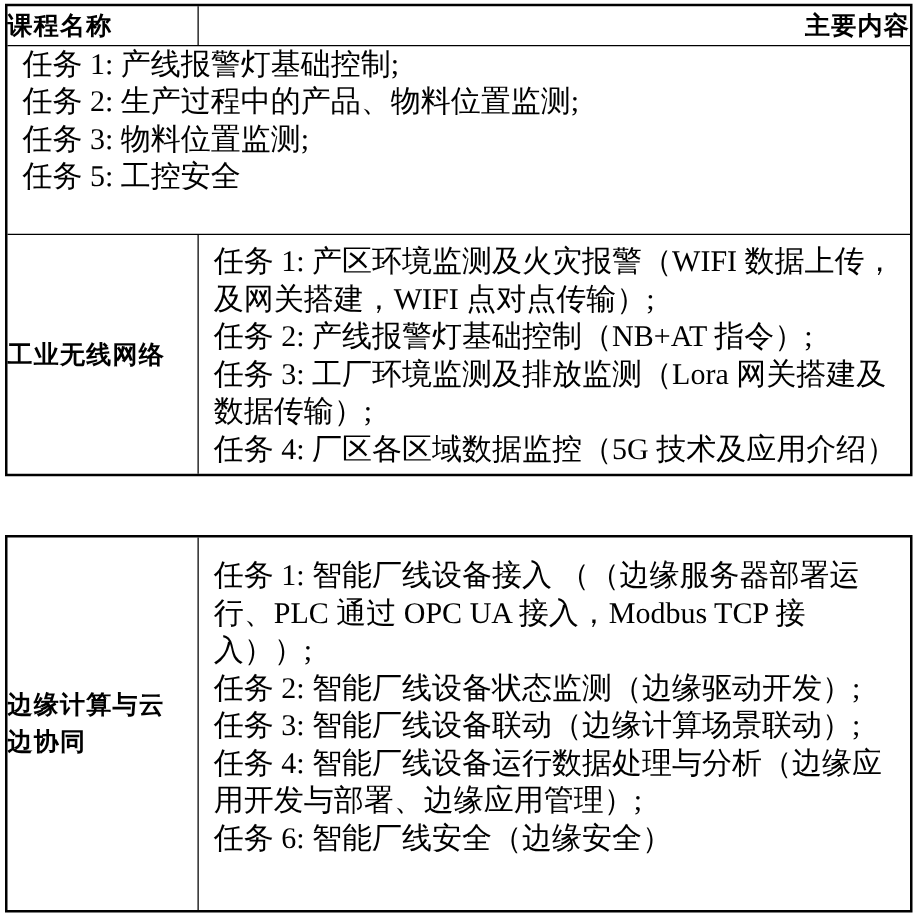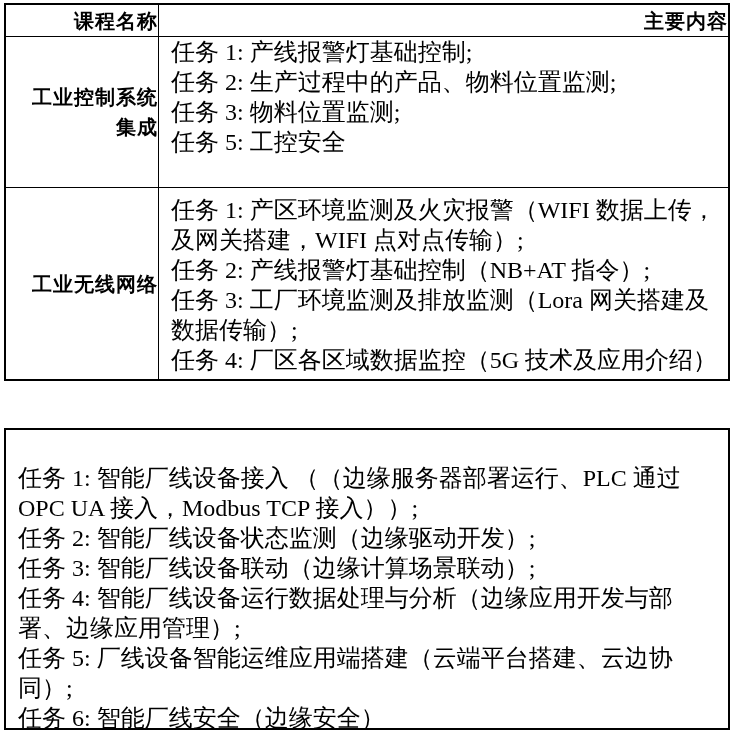--- a/index.html
+++ b/index.html
@@ -26,21 +26,21 @@
 
   .row { display: flex; flex: 0 0 auto; align-items: stretch; }
   .row + .row { border-top: 1px solid #000000; }
 
   .cell-name {
     flex: 0 0 153px;
     border-right: 1px solid #000000;
     display: flex;
     flex-direction: column;
     justify-content: center;
-    align-items: flex-end;
+    align-items: flex-start;
     text-align: center;
     font-weight: 700;
     font-size: 20px;
     line-height: 30px;
     letter-spacing: 1px;
   }
   .cell-content {
     flex: 1 1 auto;
     font-size: 24px;
     line-height: 30px;
@@ -53,44 +53,40 @@
     justify-content: flex-end;
     font-weight: 700;
     font-size: 20px;
     letter-spacing: 1px;
     padding: 0;
   }
   #t1r1 { height: 151px; }
   #t1r2 { flex: 1 1 auto; }
   #t1r2 .cell-content { padding-top: 7px; }
   #t2r1 { flex: 1 1 auto; }
-  #t2r1 .cell-content { padding-top: 33px; }
+  #t2r1 .cell-content { padding-top: 16px; }
 
   .task { min-height: 30px; }
   .name-line { min-height: 30px; }
 </style>
 </head>
 <body>
 
 <div class="ctable" id="table1">
 
   <div class="row thead-row">
     <div class="cell-name">
       <div class="name-line">课程名称</div>
     </div>
     <div class="cell-content">
       <span>主要内容</span>
     </div>
   </div>
 
   <div class="row" id="t1r1">
-    <div class="cell-name">
-      <div class="name-line">工业控制系统</div>
-      <div class="name-line">集成</div>
-    </div>
     <div class="cell-content">
       <div class="task">任务 1: 产线报警灯基础控制;</div>
       <div class="task">任务 2: 生产过程中的产品、物料位置监测;</div>
       <div class="task">任务 3: 物料位置监测;</div>
       <div class="task">任务 5: 工控安全</div>
     </div>
   </div>
 
   <div class="row" id="t1r2">
     <div class="cell-name">
@@ -102,23 +98,26 @@
       <div class="task">任务 3: 工厂环境监测及排放监测（Lora 网关搭建及数据传输）;</div>
       <div class="task">任务 4: 厂区各区域数据监控（5G 技术及应用介绍）</div>
     </div>
   </div>
 
 </div>
 
 <div class="ctable" id="table2">
 
   <div class="row" id="t2r1">
+    <div class="cell-name">
+      <div class="name-line">边缘计算与云</div>
+      <div class="name-line">边协同</div>
+    </div>
     <div class="cell-content">
       <div class="task">任务 1: 智能厂线设备接入 （（边缘服务器部署运行、PLC 通过 OPC UA 接入，Modbus TCP 接入））;</div>
       <div class="task">任务 2: 智能厂线设备状态监测（边缘驱动开发）;</div>
       <div class="task">任务 3: 智能厂线设备联动（边缘计算场景联动）;</div>
       <div class="task">任务 4: 智能厂线设备运行数据处理与分析（边缘应用开发与部署、边缘应用管理）;</div>
-      <div class="task">任务 5: 厂线设备智能运维应用端搭建（云端平台搭建、云边协同）;</div>
       <div class="task">任务 6: 智能厂线安全（边缘安全）</div>
     </div>
   </div>
 
 </div>
 
 </body></html>

